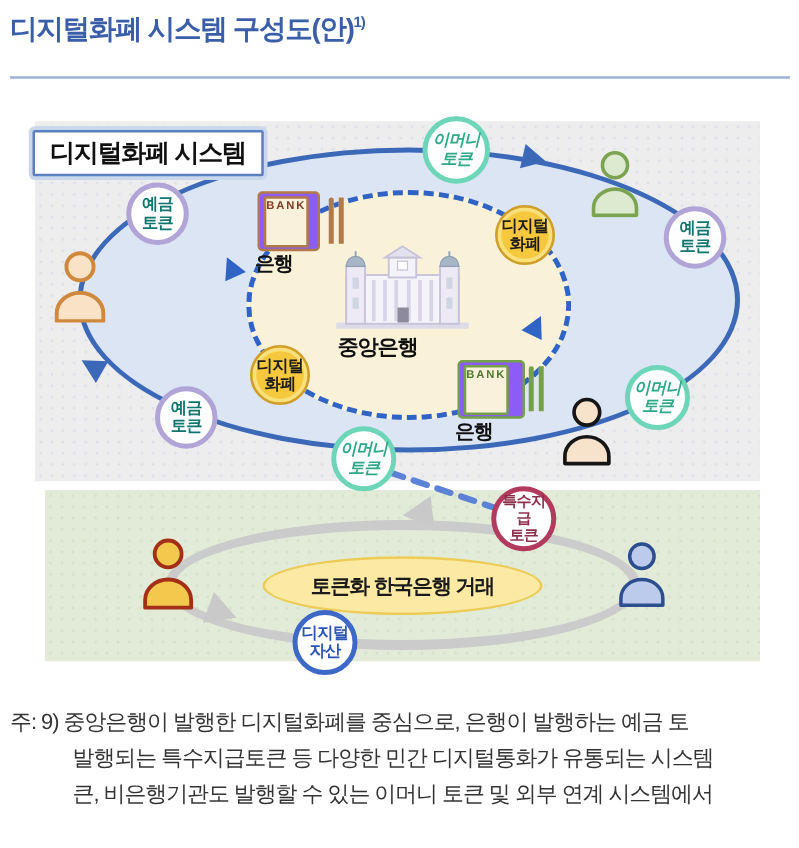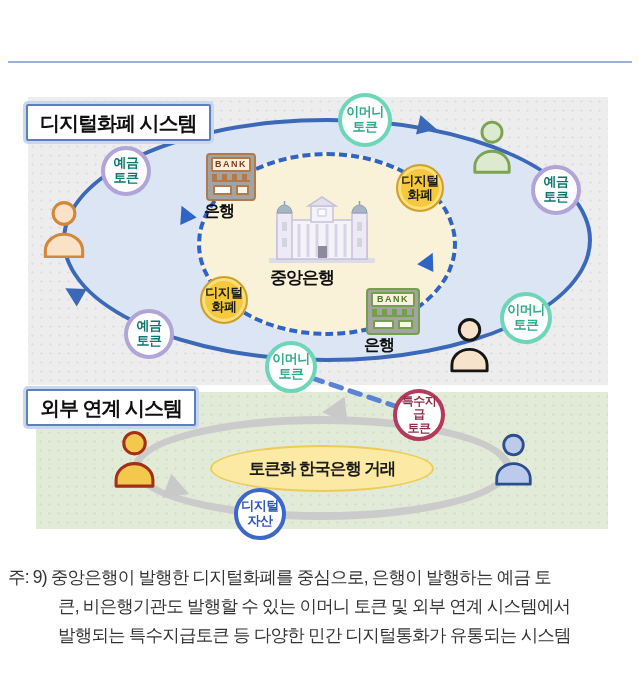--- a/index.html
+++ b/index.html
@@ -37,38 +37,38 @@
   .tri-r{border-left:19px solid #3c68b8;border-top:10px solid transparent;border-bottom:10px solid transparent;}
   .tri-l{border-right:19px solid #3c68b8;border-top:10px solid transparent;border-bottom:10px solid transparent;}
   .tri-u{border-bottom:17px solid #2f63c6;border-left:9px solid transparent;border-right:9px solid transparent;}
   .tri-gray-l{border-right:24px solid #c9c9c9;border-top:13px solid transparent;border-bottom:13px solid transparent;}
   .tri-gray-r{border-left:24px solid #c9c9c9;border-top:13px solid transparent;border-bottom:13px solid transparent;}
 
   
   .tkn{border-radius:50%;background:#fff;display:flex;align-items:center;justify-content:center;text-align:center;
     font-weight:bold;font-size:13px;line-height:1.12;white-space:pre-line;letter-spacing:-0.5px;z-index:5;}
   .tk-deposit{border:4px solid #b1a4d6;color:#0f766e;}
-  .tk-emoney{border:4px solid #6ed6b8;color:#2fa989;}
+  .tk-emoney{border:4px solid #6ed6b8;color:#2fa989;font-style:italic;}
   .tk-special{border:4px solid #b23a5c;color:#8e2f4a;font-size:12px;}
   .tk-asset{border:4px solid #3e68c8;color:#2c55b4;}
   .coin{border-radius:50%;background:#f5c83e;border:2.5px solid #cf9f2c;box-shadow:inset 0 0 0 3px #f9e07c;
     display:flex;align-items:center;justify-content:center;text-align:center;color:#1c1c1c;font-weight:bold;
     font-size:13px;line-height:1.1;white-space:pre-line;letter-spacing:-0.5px;z-index:5;}
 
   
   .person{position:absolute;z-index:5;}
   .person path,.person circle{stroke-width:3;stroke-linejoin:round;}
   .p-orange *{fill:#f9e2c6;stroke:#d0883d;}
   .p-green *{fill:#dcead0;stroke:#7ca34f;}
   .p-black *{fill:#f7e3cc;stroke:#161616;}
   .p-red *{fill:#f3c94d;stroke:#a32f17;}
   .p-blue *{fill:#bccbec;stroke:#2c4d8e;}
 
   
-  .bank{display:flex;flex-direction:column;border:2.5px solid var(--bc);border-radius:4px;background:#a3a3a3;z-index:5;}
+  .bank{display:flex;flex-direction:row;border:2.5px solid var(--bc);border-radius:4px;background:#8b5cf6;z-index:5;}
   .bank-sign{margin:2px 3px 1px;border:2px solid var(--bc);border-radius:2px;background:#faf1dc;color:var(--bt);
     font-weight:bold;font-size:9px;line-height:11px;text-align:center;letter-spacing:1.5px;}
   .bank-awn{height:6px;margin:1px 4px 0;background:repeating-linear-gradient(90deg,var(--bc) 0 5px,transparent 5px 10px);
     border-bottom:2.5px solid var(--bc);}
   .bank-front{flex:1;margin:3px 5px 4px;display:flex;gap:4px;}
   .bank-front .w{flex:1.3;border:2.5px solid var(--bc);border-radius:2px 2px 0 0;background:#fff;}
   .bank-front .d{flex:0.8;border:2.5px solid var(--bc);background:#fcf5e6;}
   .bank-orange{--bc:#b27a48;--bt:#7e3d22;}
   .bank-green{--bc:#74a04a;--bt:#4c7a2c;}
   .icon-label{font-weight:bold;font-size:16px;color:#101010;text-align:left;letter-spacing:-1px;z-index:6;}
@@ -78,27 +78,27 @@
 
   
   .notes{left:8px;top:563px;width:626px;font-size:17.5px;line-height:29px;color:#333;letter-spacing:-0.8px;z-index:2;}
   .notes .indent{padding-left:50px;}
 </style>
 </head>
 <body>
 
 <div id="stage">
 
+  <div class="abs page-title"><span>디지털화폐 시스템 구성도(안)</span><sup>1)</sup></div>
   <div class="abs title-rule"></div>
 
   <div class="abs panel-gray"></div>
   <div class="abs panel-green"></div>
 
   <div class="abs sys-label" style="left:26px;top:104px;">디지털화폐 시스템</div>
-  <div class="abs sys-label" style="left:26px;top:389px;">외부 연계 시스템</div>
 
   <div class="abs ellipse-outer"></div>
   <div class="abs ellipse-inner"></div>
   <div class="abs ring-gray"></div>
 
   <div class="abs tri tri-r" style="left:418px;top:117px;transform:rotate(13deg);"></div>
   <div class="abs tri tri-l" style="left:64px;top:283px;transform:rotate(30deg);"></div>
   <div class="abs tri tri-u" style="left:176px;top:205px;transform:rotate(-24deg);"></div>
   <div class="abs tri tri-u" style="left:420px;top:252px;transform:rotate(26deg);"></div>
   <div class="abs tri tri-gray-l" style="left:322px;top:398px;transform:rotate(-6deg);"></div>
@@ -198,17 +198,17 @@
   </svg>
   <svg class="person p-blue" style="left:493px;top:430px;" width="41" height="58" viewBox="0 0 44 56">
     <path d="M4,55 v-6 a18,16 0 0 1 36,0 v6 z"></path>
       <circle cx="22" cy="13" r="10.5"></circle>
   </svg>
 
   <div class="abs tx-ellipse">토큰화 한국은행 거래</div>
 
   <div class="abs notes">
     <div>주: 9) 중앙은행이 발행한 디지털화폐를 중심으로, 은행이 발행하는 예금 토</div>
+    <div class="indent">발행되는 특수지급토큰 등 다양한 민간 디지털통화가 유통되는 시스템</div>
     <div class="indent">큰, 비은행기관도 발행할 수 있는 이머니 토큰 및 외부 연계 시스템에서</div>
-    <div class="indent">발행되는 특수지급토큰 등 다양한 민간 디지털통화가 유통되는 시스템</div>
   </div>
 
 </div>
 
 </body></html>

